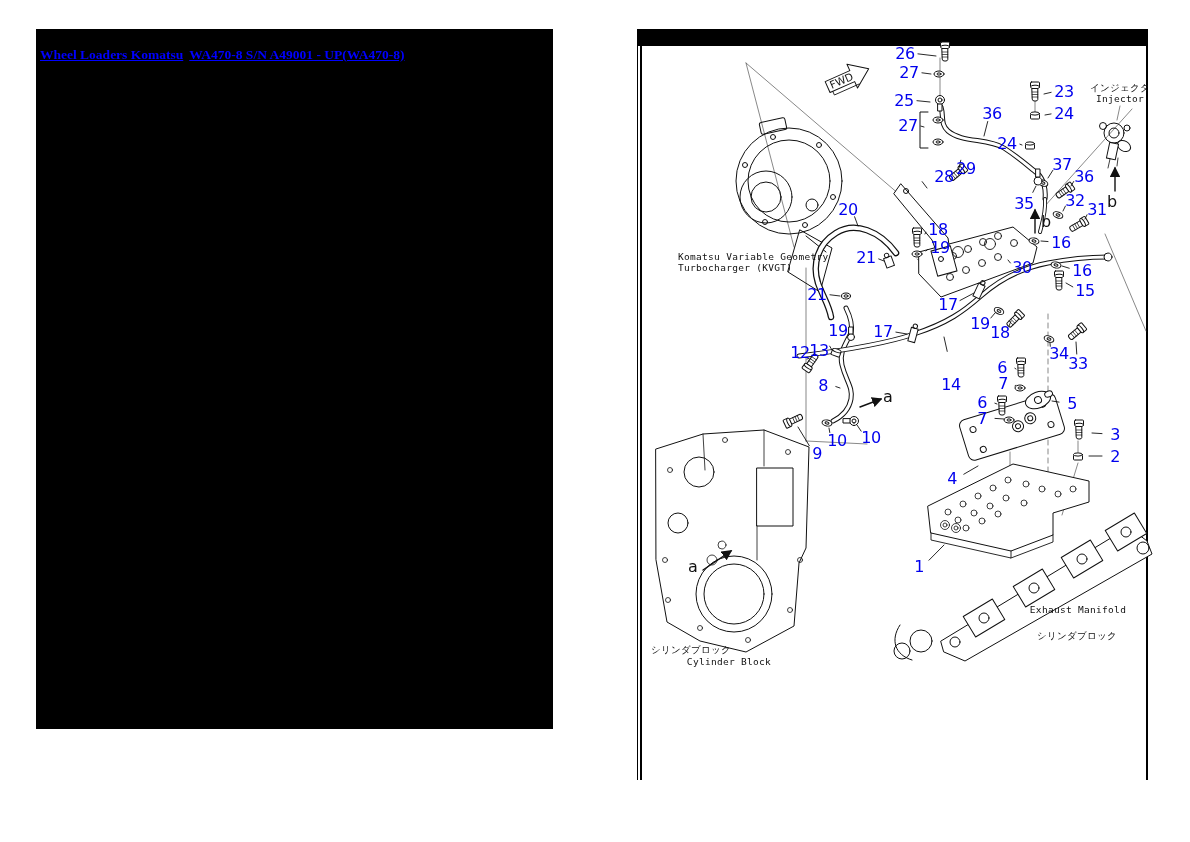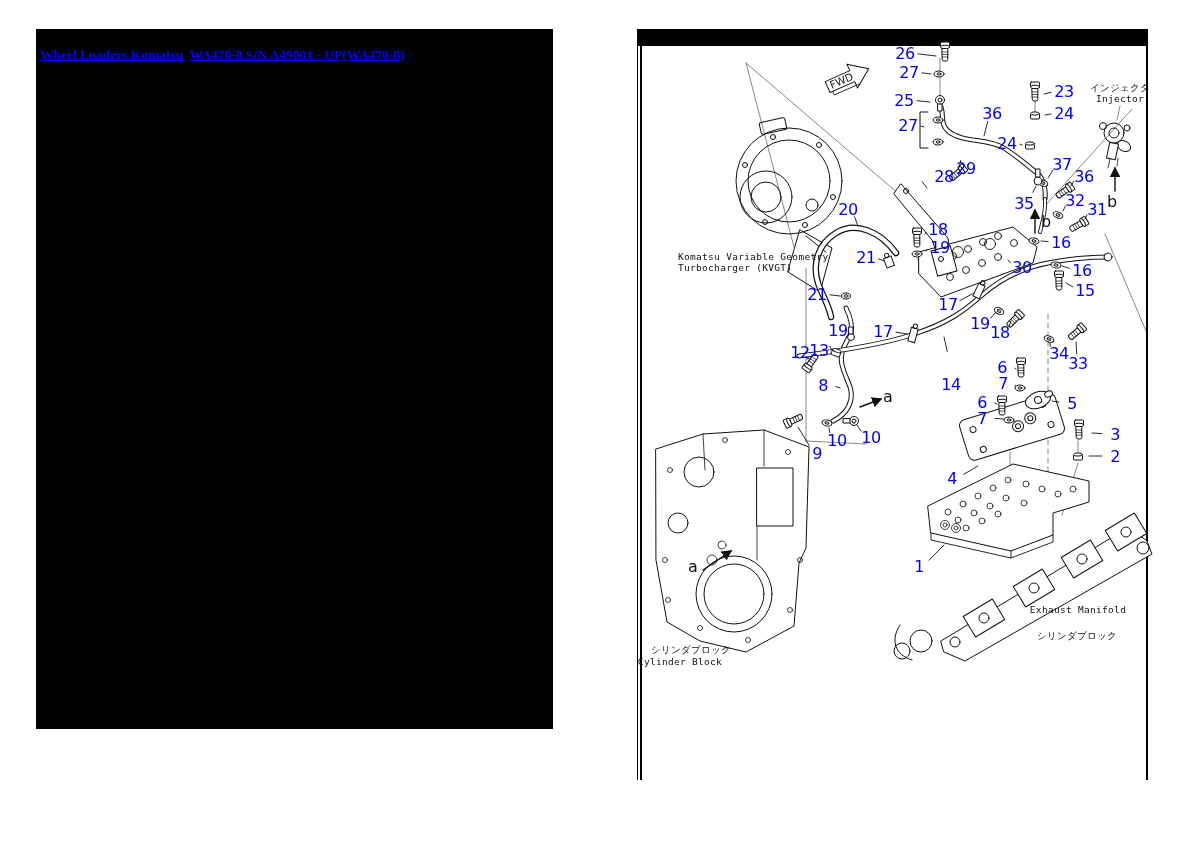--- a/index.html
+++ b/index.html
@@ -412,19 +412,19 @@
   <div id="label-layer">
       <div class="letter" style="left: 1112px; top: 201px;">b</div>
       <div class="letter" style="left: 1046px; top: 221px;">b</div>
       <div class="letter" style="left: 888px; top: 396px;">a</div>
       <div class="letter" style="left: 693px; top: 566px;">a</div>
       <div class="dlabel center" style="left: 1120px; top: 82px; text-align: right;">インジェクタ</div>
       <div class="dlabel center" style="left: 1120px; top: 93px;">Injector</div>
       <div class="dlabel" style="left: 678px; top: 251px;">Komatsu Variable Geometry</div>
       <div class="dlabel" style="left: 678px; top: 262px;">Turbocharger (KVGT)</div>
       <div class="dlabel center" style="left: 691px; top: 644px;">シリンダブロック</div>
-      <div class="dlabel center" style="left: 680px; top: 656px;">Cylinder Block</div>
+      <div class="dlabel center" style="left: 729px; top: 656px;">Cylinder Block</div>
       <div class="dlabel center" style="left: 1077px; top: 630px;">シリンダブロック</div>
       <div class="dlabel center" style="left: 1078px; top: 604px;">Exhaust Manifold</div>
     </div>
 
 
 </div>
 
 </body></html>

